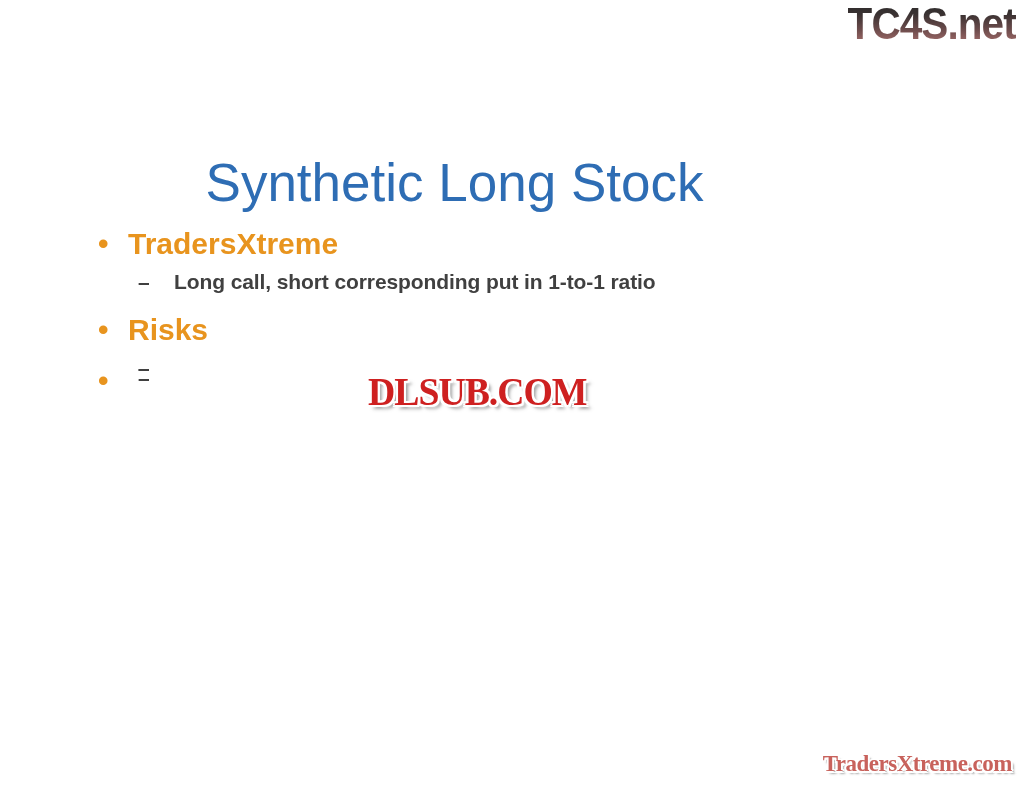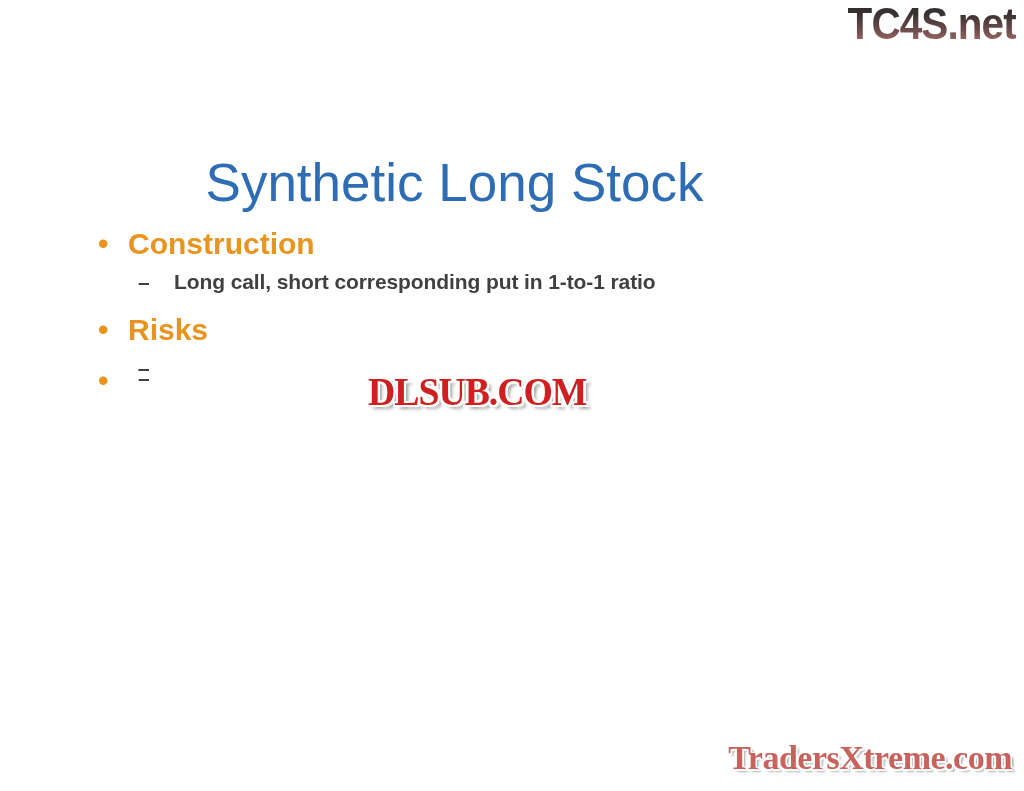--- a/index.html
+++ b/index.html
@@ -132,21 +132,21 @@
        4px 4px 3px rgba(90,90,90,0.55);
     z-index: 5;
   }
 
   
   #site-watermark {
     position: absolute;
     right: 12px;
     bottom: 14px;
     font-family: "Liberation Serif", serif;
-    font-size: 34px;
+    font-size: 23px;
     font-weight: bold;
     letter-spacing: -0.5px;
     color: #C8625C;
     white-space: nowrap;
     text-shadow:
        1.5px 0 0 #ffffff, -1.5px 0 0 #ffffff,
        0 1.5px 0 #ffffff, 0 -1.5px 0 #ffffff,
        1.5px 1.5px 0 #ffffff, -1.5px 1.5px 0 #ffffff,
        1.5px -1.5px 0 #ffffff, -1.5px -1.5px 0 #ffffff,
        3px 3px 2px rgba(120,120,120,0.6);
@@ -160,21 +160,21 @@
 
   <div id="brand-logo">TC4S.net</div>
 
   <h1 id="slide-title">Synthetic Long Stock</h1>
 
   <div id="body-list">
 
     <div class="group group-construction">
       <div class="lvl1">
         <span class="marker">•</span>
-        <span>Construction</span>
+        <span>TradersXtreme</span>
       </div>
       <div class="lvl2">
         <span class="marker">–</span>
         <span class="spacer-lines">Long call, short corresponding put in 1-to-1 ratio</span>
       </div>
     </div>
 
     <div class="group group-greeks">
       <div class="lvl1">
         <span class="marker">•</span>

